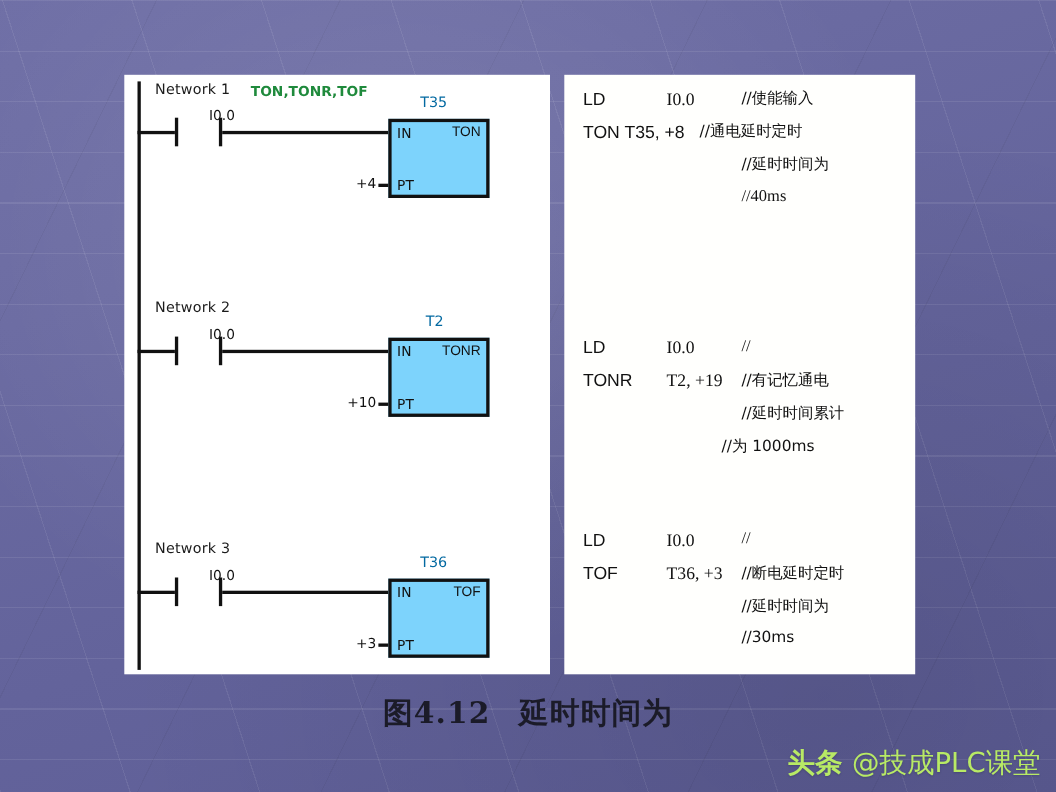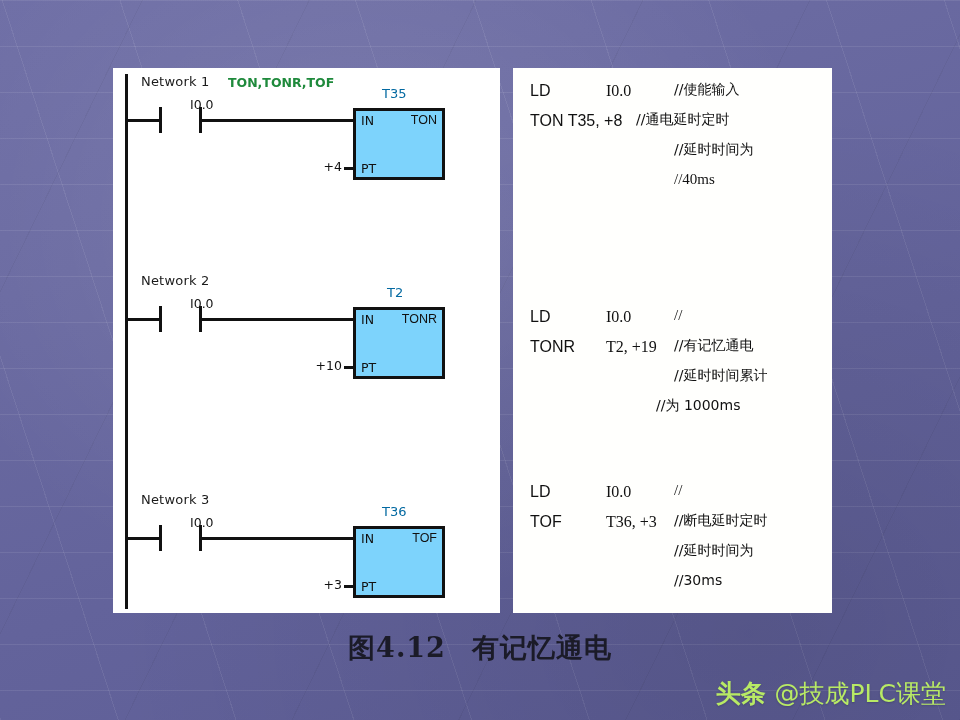--- a/index.html
+++ b/index.html
@@ -265,19 +265,19 @@
     <div class="stl-row">
       <span class="stl-cmt" style="left:161px;">//延时时间为</span>
     </div>
     <div class="stl-row">
       <span class="stl-cmt" style="left:161px;">//30ms</span>
     </div>
   </div>
 </div>
 
 <div id="caption">
-  <span class="cap-num">图4.12</span><span class="cap-gap"></span><span>有记忆通电</span>
+  <span class="cap-num">图4.12</span><span class="cap-gap"></span><span>延时时间为</span>
 </div>
 
 <div id="watermark">
   <span>头条</span>
   <span class="wm-at">@技成PLC课堂</span>
 </div>
 
 </body></html>

